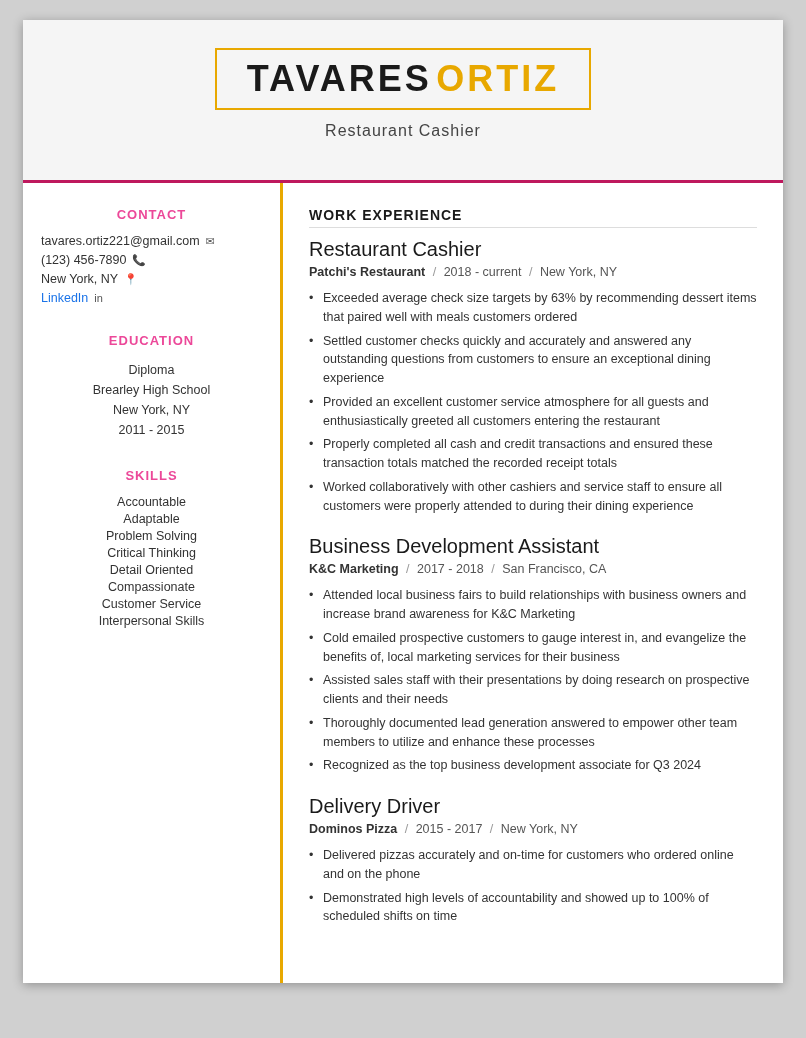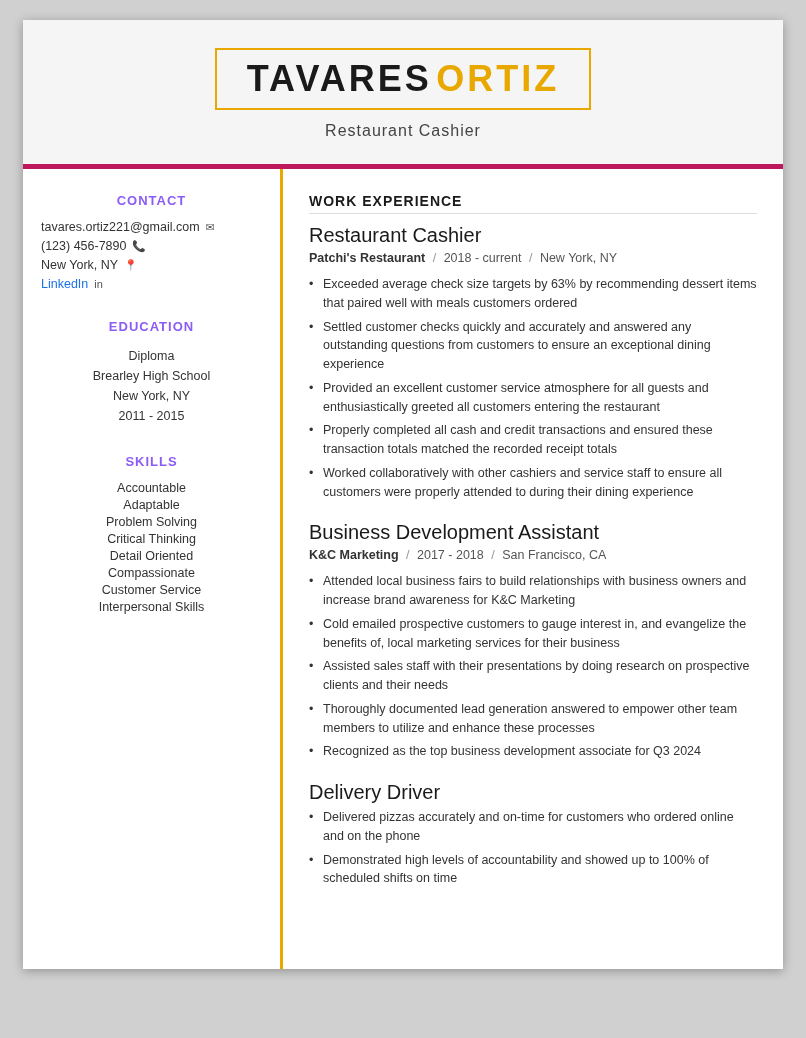--- a/index.html
+++ b/index.html
@@ -13,23 +13,23 @@
       padding: 20px;
     }
     .resume {
       width: 760px;
       background: #fff;
       box-shadow: 0 2px 10px rgba(0,0,0,0.3);
     }
     
     .header {
       background: #f5f5f5;
-      padding: 28px 20px 10px;
-      text-align: center;
-      border-bottom: 5px solid #be185d;
+      padding: 28px 20px 26px;
+      text-align: center;
+      border-bottom: 3px solid #be185d;
     }
     .name-box {
       display: inline-block;
       border: 2px solid #e8a800;
       padding: 8px 30px;
       margin-bottom: 12px;
     }
     .name-box .first-name {
       font-size: 36px;
       font-weight: 900;
@@ -62,21 +62,21 @@
       background: #fff;
       border-right: 3px solid #e8a800;
       padding: 24px 18px;
     }
     .sidebar-section {
       margin-bottom: 28px;
     }
     .sidebar-section-title {
       font-size: 13px;
       font-weight: 900;
-      color: #8b5cf6;
+      color: #ec4899;
       text-align: center;
       letter-spacing: 1px;
       text-transform: uppercase;
       margin-bottom: 12px;
     }
     .contact-item {
       display: flex;
       align-items: center;
       justify-content: flex-start;
       margin-bottom: 5px;
@@ -251,20 +251,21 @@
             <ul class="bullet-list">
               <li>Attended local business fairs to build relationships with business owners and increase brand awareness for K&amp;C Marketing</li>
               <li>Cold emailed prospective customers to gauge interest in, and evangelize the benefits of, local marketing services for their business</li>
               <li>Assisted sales staff with their presentations by doing research on prospective clients and their needs</li>
               <li>Thoroughly documented lead generation answered to empower other team members to utilize and enhance these processes</li>
               <li>Recognized as the top business development associate for Q3 2024</li>
             </ul>
           </div>
           <div class="work-entry">
             <div class="job-title">Delivery Driver</div>
+            <div class="job-meta"><span class="company">Dominos Pizza</span><span class="separator"> / </span><span>2015 - 2017</span><span class="separator"> / </span><span>New York, NY</span></div>
             <ul class="bullet-list">
               <li>Delivered pizzas accurately and on-time for customers who ordered online and on the phone</li>
               <li>Demonstrated high levels of accountability and showed up to 100% of scheduled shifts on time</li>
             </ul>
           </div>
         </div>
     </div>
 
   </div>
 </div>

